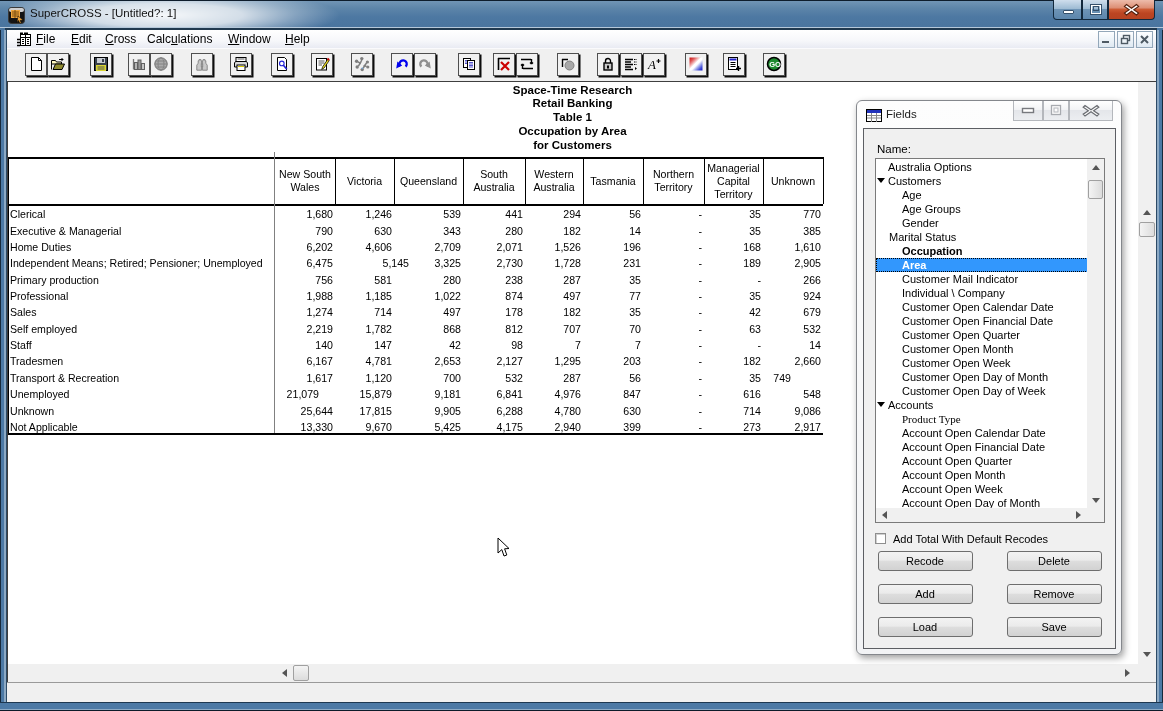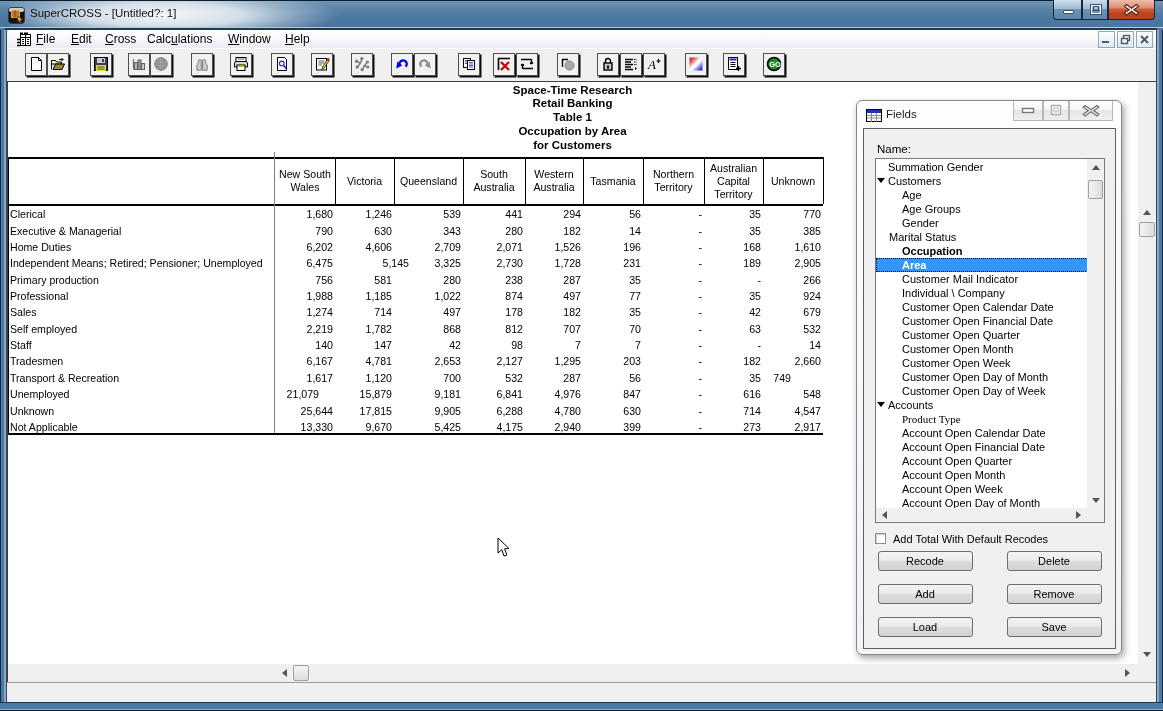--- a/index.html
+++ b/index.html
@@ -308,21 +308,21 @@
 <div class="hcell" style="left:527px;width:54px">
     <span>Western Australia</span>
   </div>
 <div class="hcell" style="left:585px;width:56px">
     <span>Tasmania</span>
   </div>
 <div class="hcell" style="left:645px;width:57px">
     <span>Northern Territory</span>
   </div>
 <div class="hcell" style="left:706px;width:55px">
-    <span>Australian Capital Territory</span>
+    <span>Managerial Capital Territory</span>
   </div>
 <div class="hcell" style="left:765px;width:56px">
     <span>Unknown</span>
   </div>
 <div class="rlabel" style="top:208.2px">Clerical</div>
 <div class="num" style="top:208.2px;left:277px;width:56px">1,680</div>
 <div class="num" style="top:208.2px;left:336px;width:56px">1,246</div>
 <div class="num" style="top:208.2px;left:405px;width:56px">539</div>
 <div class="num" style="top:208.2px;left:467px;width:56px">441</div>
 <div class="num" style="top:208.2px;left:525px;width:56px">294</div>
@@ -442,21 +442,21 @@
 <div class="num" style="top:388.1px;left:765px;width:56px">548</div>
 <div class="rlabel" style="top:404.5px">Unknown</div>
 <div class="num" style="top:404.5px;left:277px;width:56px">25,644</div>
 <div class="num" style="top:404.5px;left:336px;width:56px">17,815</div>
 <div class="num" style="top:404.5px;left:405px;width:56px">9,905</div>
 <div class="num" style="top:404.5px;left:467px;width:56px">6,288</div>
 <div class="num" style="top:404.5px;left:525px;width:56px">4,780</div>
 <div class="num" style="top:404.5px;left:585px;width:56px">630</div>
 <div class="num" style="top:404.5px;left:646px;width:56px">-</div>
 <div class="num" style="top:404.5px;left:705px;width:56px">714</div>
-<div class="num" style="top:404.5px;left:765px;width:56px">4,547</div>
+<div class="num" style="top:404.5px;left:765px;width:56px">9,086</div>
 <div class="rlabel" style="top:420.8px">Not Applicable</div>
 <div class="num" style="top:420.8px;left:277px;width:56px">13,330</div>
 <div class="num" style="top:420.8px;left:336px;width:56px">9,670</div>
 <div class="num" style="top:420.8px;left:405px;width:56px">5,425</div>
 <div class="num" style="top:420.8px;left:467px;width:56px">4,175</div>
 <div class="num" style="top:420.8px;left:525px;width:56px">2,940</div>
 <div class="num" style="top:420.8px;left:585px;width:56px">399</div>
 <div class="num" style="top:420.8px;left:646px;width:56px">-</div>
 <div class="num" style="top:420.8px;left:705px;width:56px">273</div>
 <div class="num" style="top:420.8px;left:765px;width:56px">2,917</div>
@@ -501,21 +501,21 @@
         <rect x="7.5" y="4.5" width="9" height="9" fill="#fdfdfd" stroke="#a7aaaf" stroke-width="1.3"></rect>
         <rect x="10" y="7" width="4" height="4" fill="none" stroke="#b8bbc0" stroke-width="1.1"></rect>
       </svg></div>
 <div class="dcapbtn" style="left:212px;width:44px"><svg width="42" height="18" viewBox="0 0 42 18">
 <path d="M15 4.5 L21 8.7 L27 4.5 L28.8 6.2 L23.6 9.7 L28.8 13.2 L27 14.9 L21 10.7 L15 14.9 L13.2 13.2 L18.4 9.7 L13.2 6.2 Z" fill="#fbfbfb" stroke="#6a6d72" stroke-width="1.2"></path>
       </svg></div>
 <div id="dlgclient">
 <div style="position:absolute;left:13px;top:14px;font-size:11.5px">Name:</div>
 <div id="listbox">
 <div class="li" style="top:1px;">
-          <span style="position:absolute;left:12px">Summation Gender</span>
+          <span style="position:absolute;left:12px">Australia Options</span>
         </div>
 <div class="liarrow" style="left:1px;top:19px"></div>
 <div class="li" style="top:15px;">
           <span style="position:absolute;left:12px">Customers</span>
         </div>
 <div class="li" style="top:29px;">
           <span style="position:absolute;left:26px">Age</span>
         </div>
 <div class="li" style="top:43px;">
           <span style="position:absolute;left:26px">Age Groups</span>

